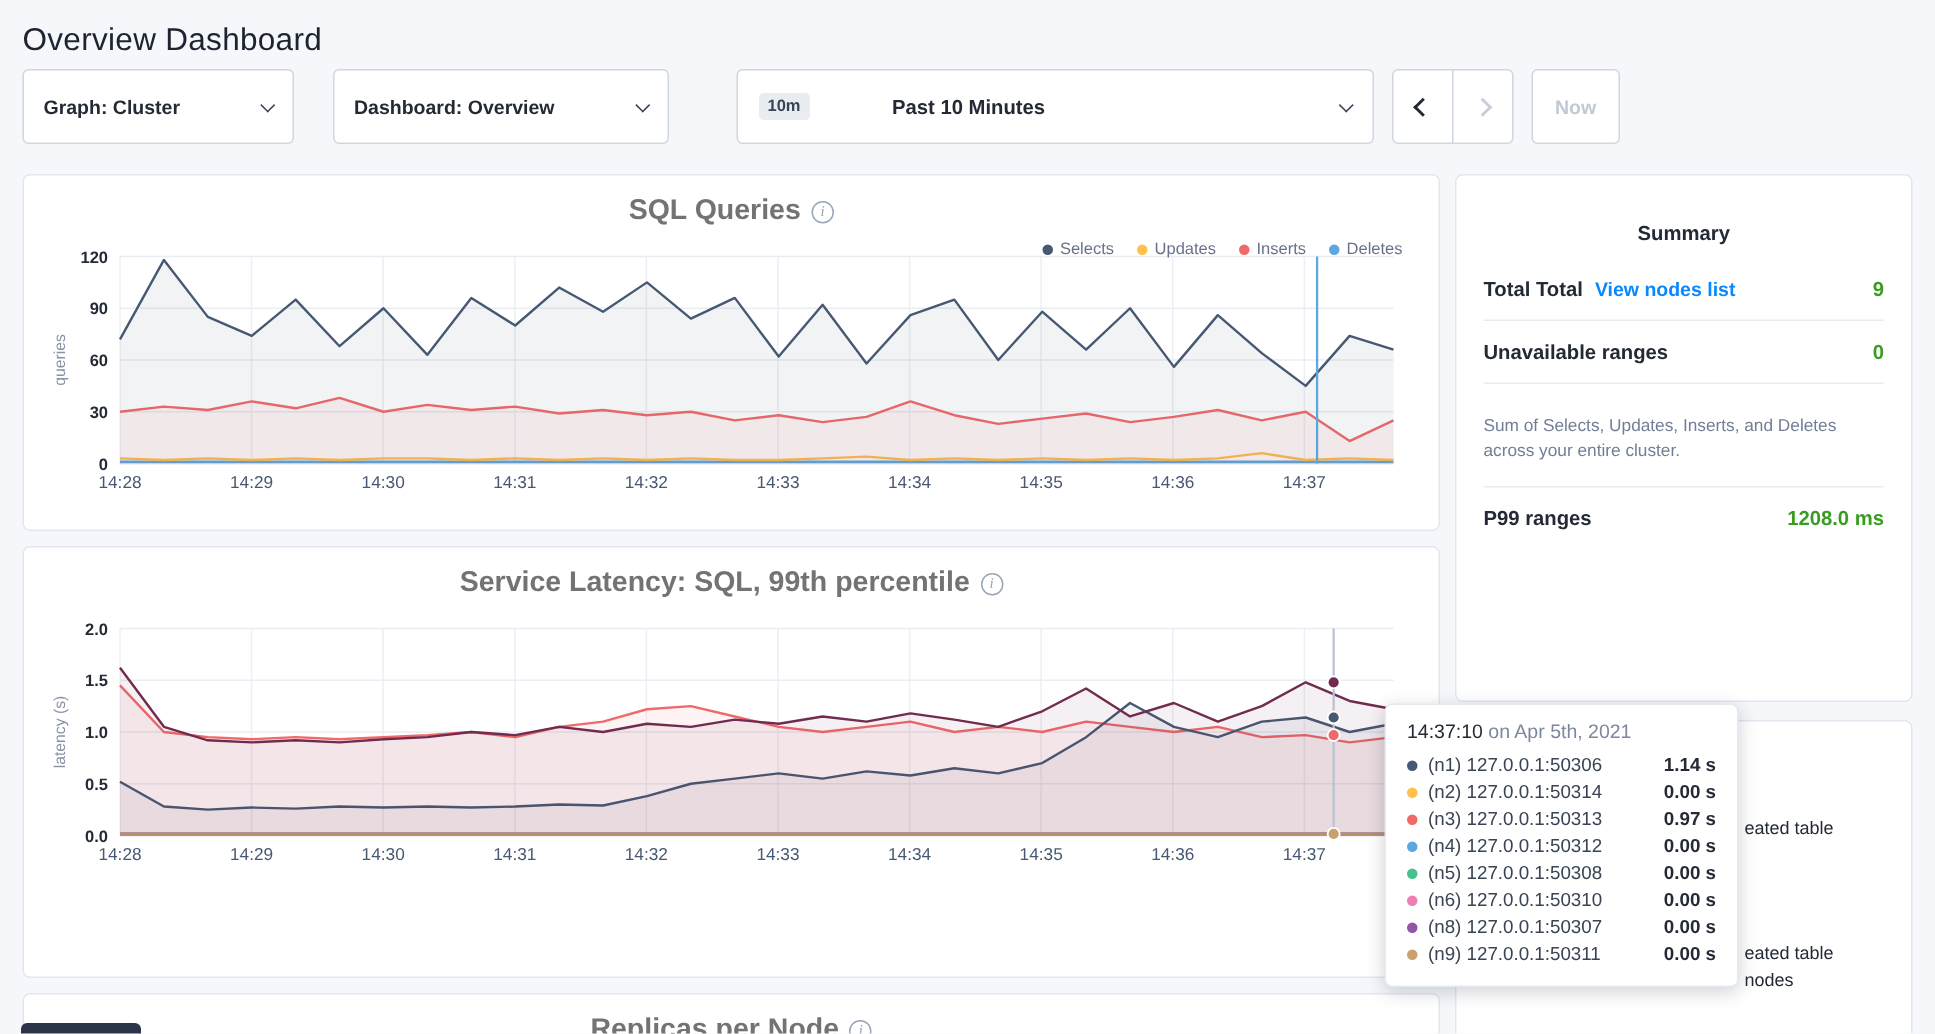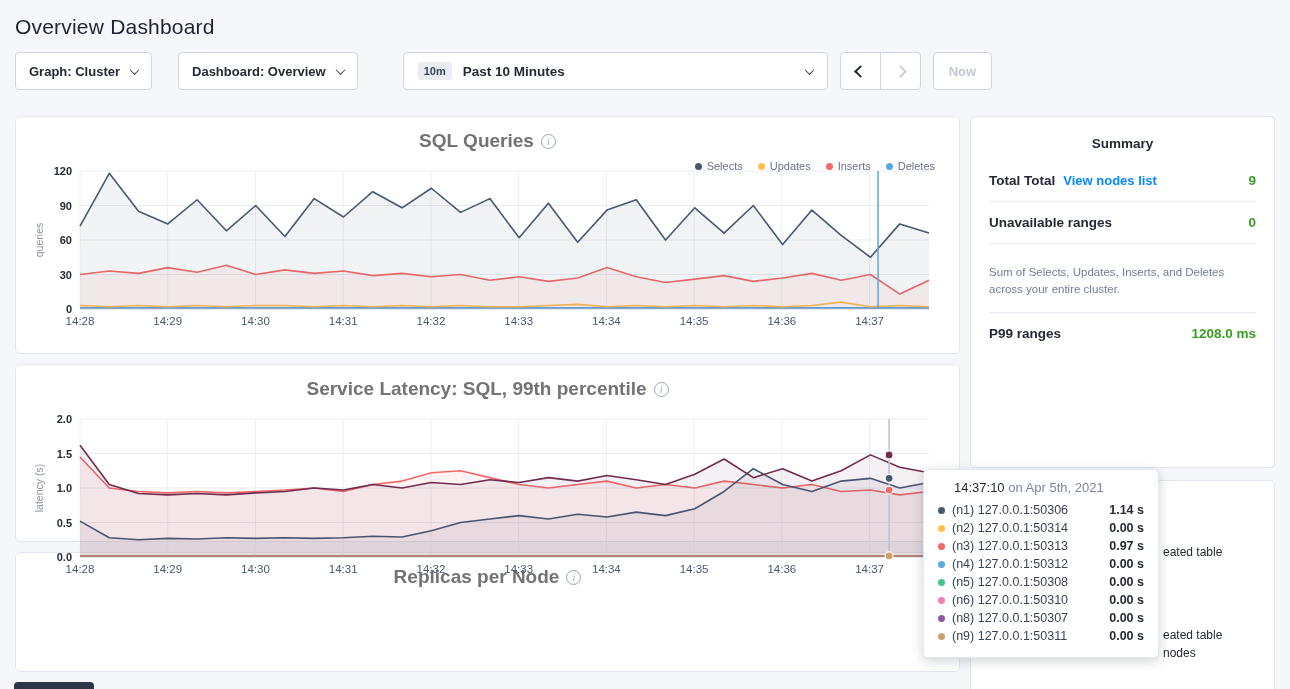--- a/index.html
+++ b/index.html
@@ -20,27 +20,28 @@
     padding: 15px 0 13px;
     letter-spacing: 0.2px;
   }
 
   
   .controls { display: flex; align-items: center; height: 38px; }
   .btn-like {
     background: #fff;
     border: 1px solid #cfd6e0;
     border-radius: 4px;
-    height: 38px;
+    height: 50px;
     display: flex;
     align-items: center;
     font-size: 13px;
     font-weight: bold;
     color: #242a35;
     cursor: pointer;
+    gap: 44px;
   }
   .dropdown { padding: 0 13px; }
   .dropdown .caret-down { margin-left: 11px; }
   .dd-dashboard { margin-left: 26px; }
   .caret-down {
     width: 7px; height: 7px;
     border-right: 1.8px solid #394455;
     border-bottom: 1.8px solid #394455;
     transform: rotate(45deg) translate(-1px,-1px);
     display: inline-block;
@@ -79,21 +80,21 @@
   .sidebar { flex: 1; display: flex; flex-direction: column; gap: 12px; }
 
   .card {
     background: #fff;
     border: 1px solid #e2e7ef;
     border-radius: 5px;
   }
 
   
   .chart-card { padding: 12px 16px 6px; height: 238px; }
-  .chart-card.latency { height: 178px; }
+  .chart-card.latency { height: 288px; }
   .chart-card.replicas { height: 120px; }
   .chart-title-row { display: flex; align-items: center; justify-content: center; gap: 7px; height: 24px; }
   .chart-title { font-size: 19px; font-weight: bold; color: #737373; }
   .info-icon {
     width: 15px; height: 15px;
     border: 1px solid #9aa6ba; border-radius: 50%;
     color: #9aa6ba;
     font-family: "Liberation Serif", serif;
     font-style: italic;
     font-size: 10px;
@@ -104,21 +105,21 @@
   .legend { position: absolute; top: 5px; right: 8px; display: flex; gap: 15px; z-index: 2; }
   .legend-item { display: flex; align-items: center; gap: 5px; font-size: 11px; color: #67728a; cursor: pointer; }
   .legend-dot { width: 7px; height: 7px; border-radius: 50%; display: inline-block; }
 
   svg text { font-family: "Liberation Sans", sans-serif; }
   svg .xtick { font-size: 11.5px; fill: #475872; }
   svg .ytick { font-size: 11px; font-weight: bold; fill: #242a35; }
   svg .ylabel { font-size: 10.5px; fill: #8a93a6; }
 
   
-  .summary-card { padding: 4px 18px; height: 352px; overflow: hidden; }
+  .summary-card { padding: 16px 18px; height: 352px; overflow: hidden; }
   .summary-title { text-align: center; font-size: 13.5px; font-weight: bold; padding: 15px 0 9px; }
   .srow { padding: 13px 0; border-bottom: 1px solid #e7ecf3; }
   .srow.last { border-bottom: none; }
   .srow-head { display: flex; align-items: baseline; }
   .srow-label { font-size: 13.5px; font-weight: bold; color: #242a35; }
   .srow-link { font-size: 13px; font-weight: bold; color: #0788ff; margin-left: 8px; cursor: pointer; }
   .srow-value { margin-left: auto; font-size: 13.5px; font-weight: bold; color: #3a9d23; }
   .srow-desc { font-size: 11.5px; color: #717e95; margin-top: 7px; line-height: 1.5; }
 
   
@@ -134,21 +135,21 @@
     left: 923px; top: 469px;
     width: 236px;
     background: #fff;
     border: 1px solid #e5e9f0;
     border-radius: 5px;
     box-shadow: 0 3px 12px rgba(40,50,70,0.22);
     padding: 10px 14px 12px;
     z-index: 40;
   }
   .tt-header { font-size: 13px; color: #7d879d; padding-bottom: 6px; }
-  .tt-time { color: #242a35; margin-left: 16px; }
+  .tt-time { color: #242a35; }
   .tt-row { display: flex; align-items: center; gap: 7px; height: 18px; font-size: 12.5px; }
   .tt-dot { width: 7px; height: 7px; border-radius: 50%; flex: none; }
   .tt-node { color: #394455; white-space: nowrap; }
   .tt-value { margin-left: auto; font-weight: bold; color: #242a35; }
 
   
   .clipped-el {
     position: absolute;
     left: 14px; top: 682px;
     width: 80px; height: 14px;

